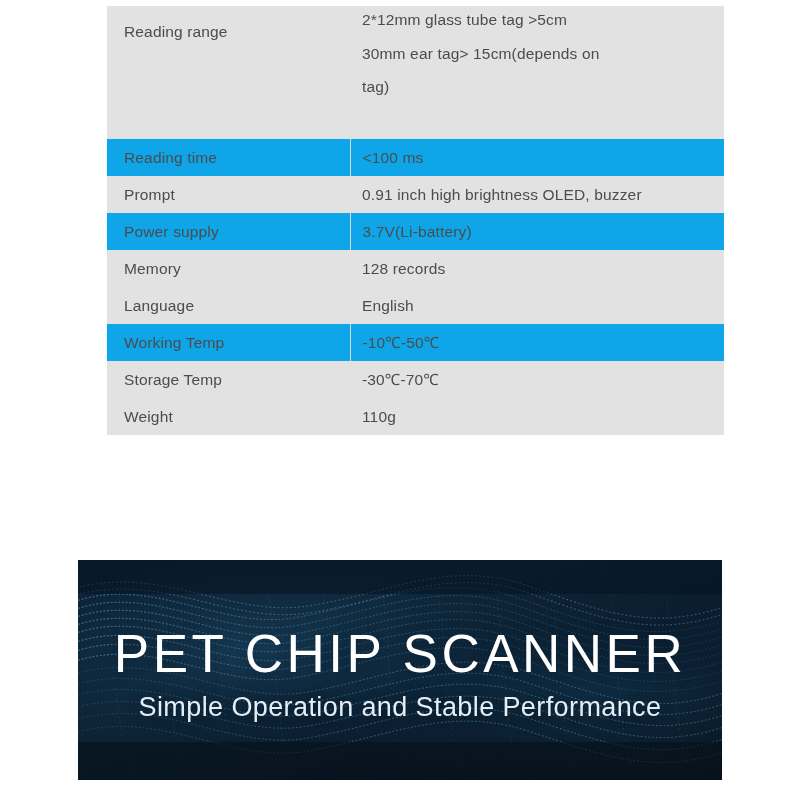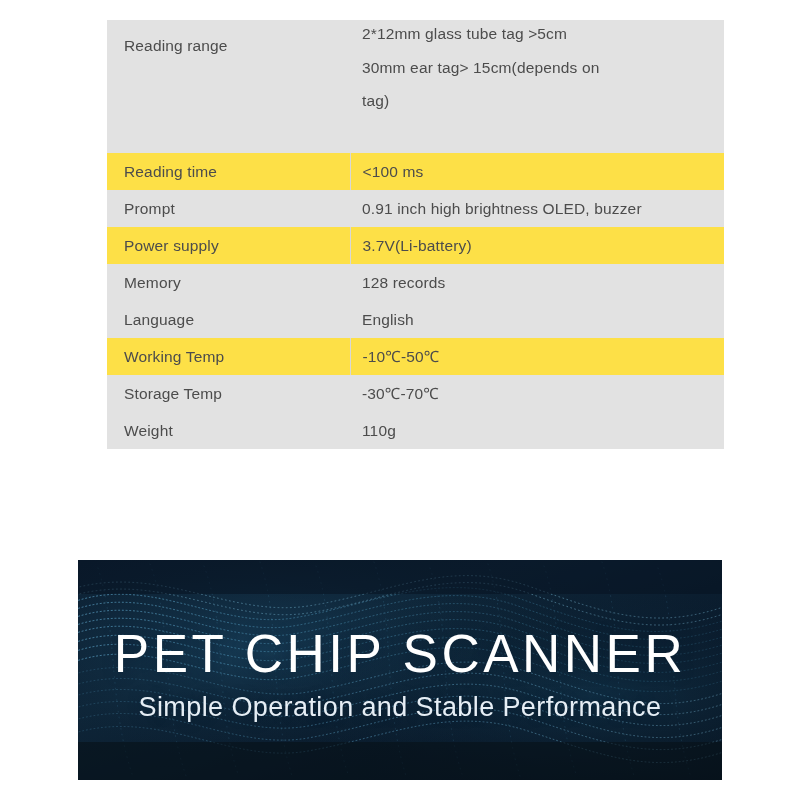--- a/index.html
+++ b/index.html
@@ -12,27 +12,27 @@
     background: #ffffff;
     font-family: "Liberation Sans", sans-serif;
     overflow: hidden;
     position: relative;
   }
 
   
   #spec-table {
     position: absolute;
     left: 107px;
-    top: 20px;
+    top: 6px;
     width: 588px;
     border-collapse: collapse;
     table-layout: fixed;
   }
   #spec-table tr.row-shade td { background: #e2e2e2; }
-  #spec-table tr.row-plain td { background: #fde047; }
+  #spec-table tr.row-plain td { background: #0ea5e9; }
 
   #spec-table td {
     font-size: 15.5px;
     color: #4c4c4c;
     letter-spacing: 0.15px;
     vertical-align: middle;
     padding: 0;
     height: 37px;
     line-height: 37px;
     white-space: nowrap;

